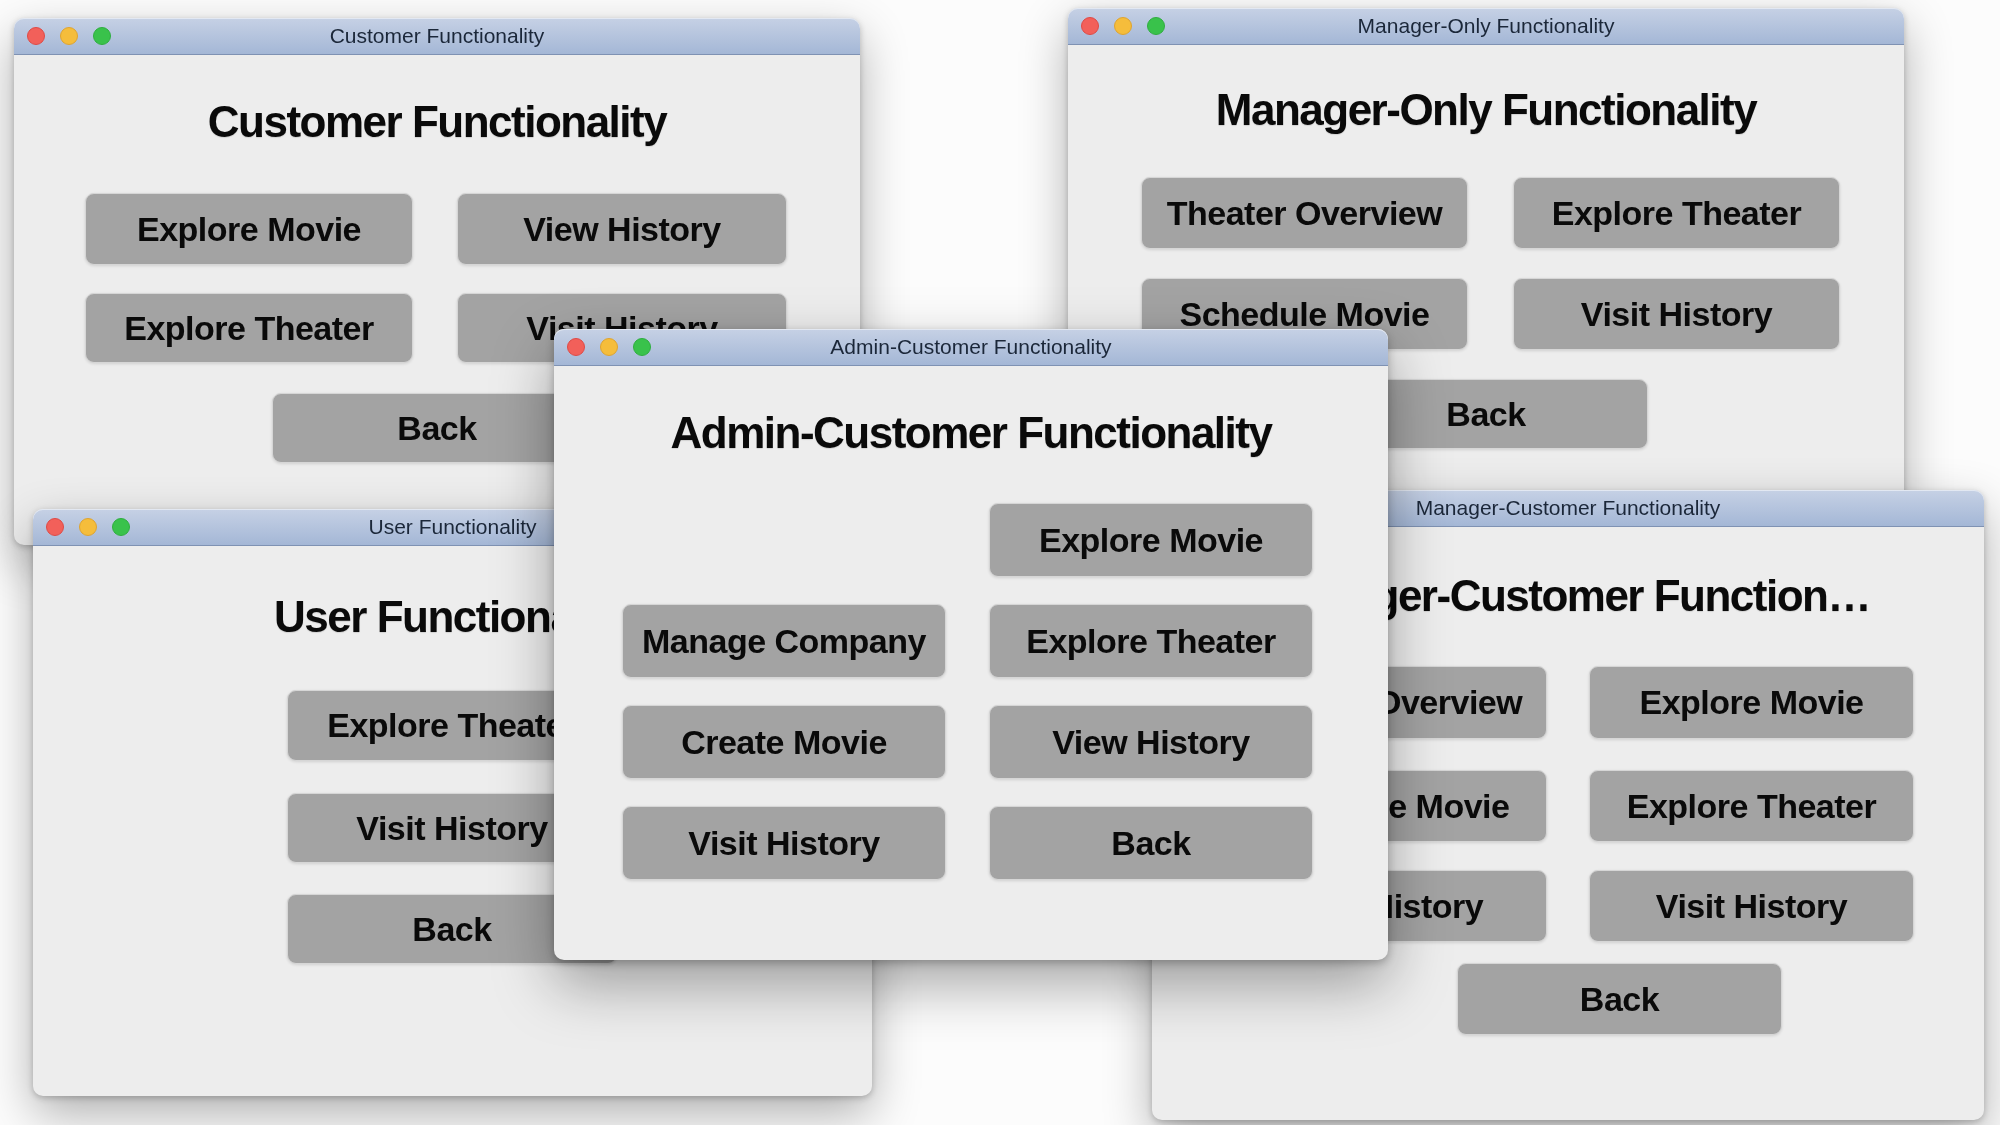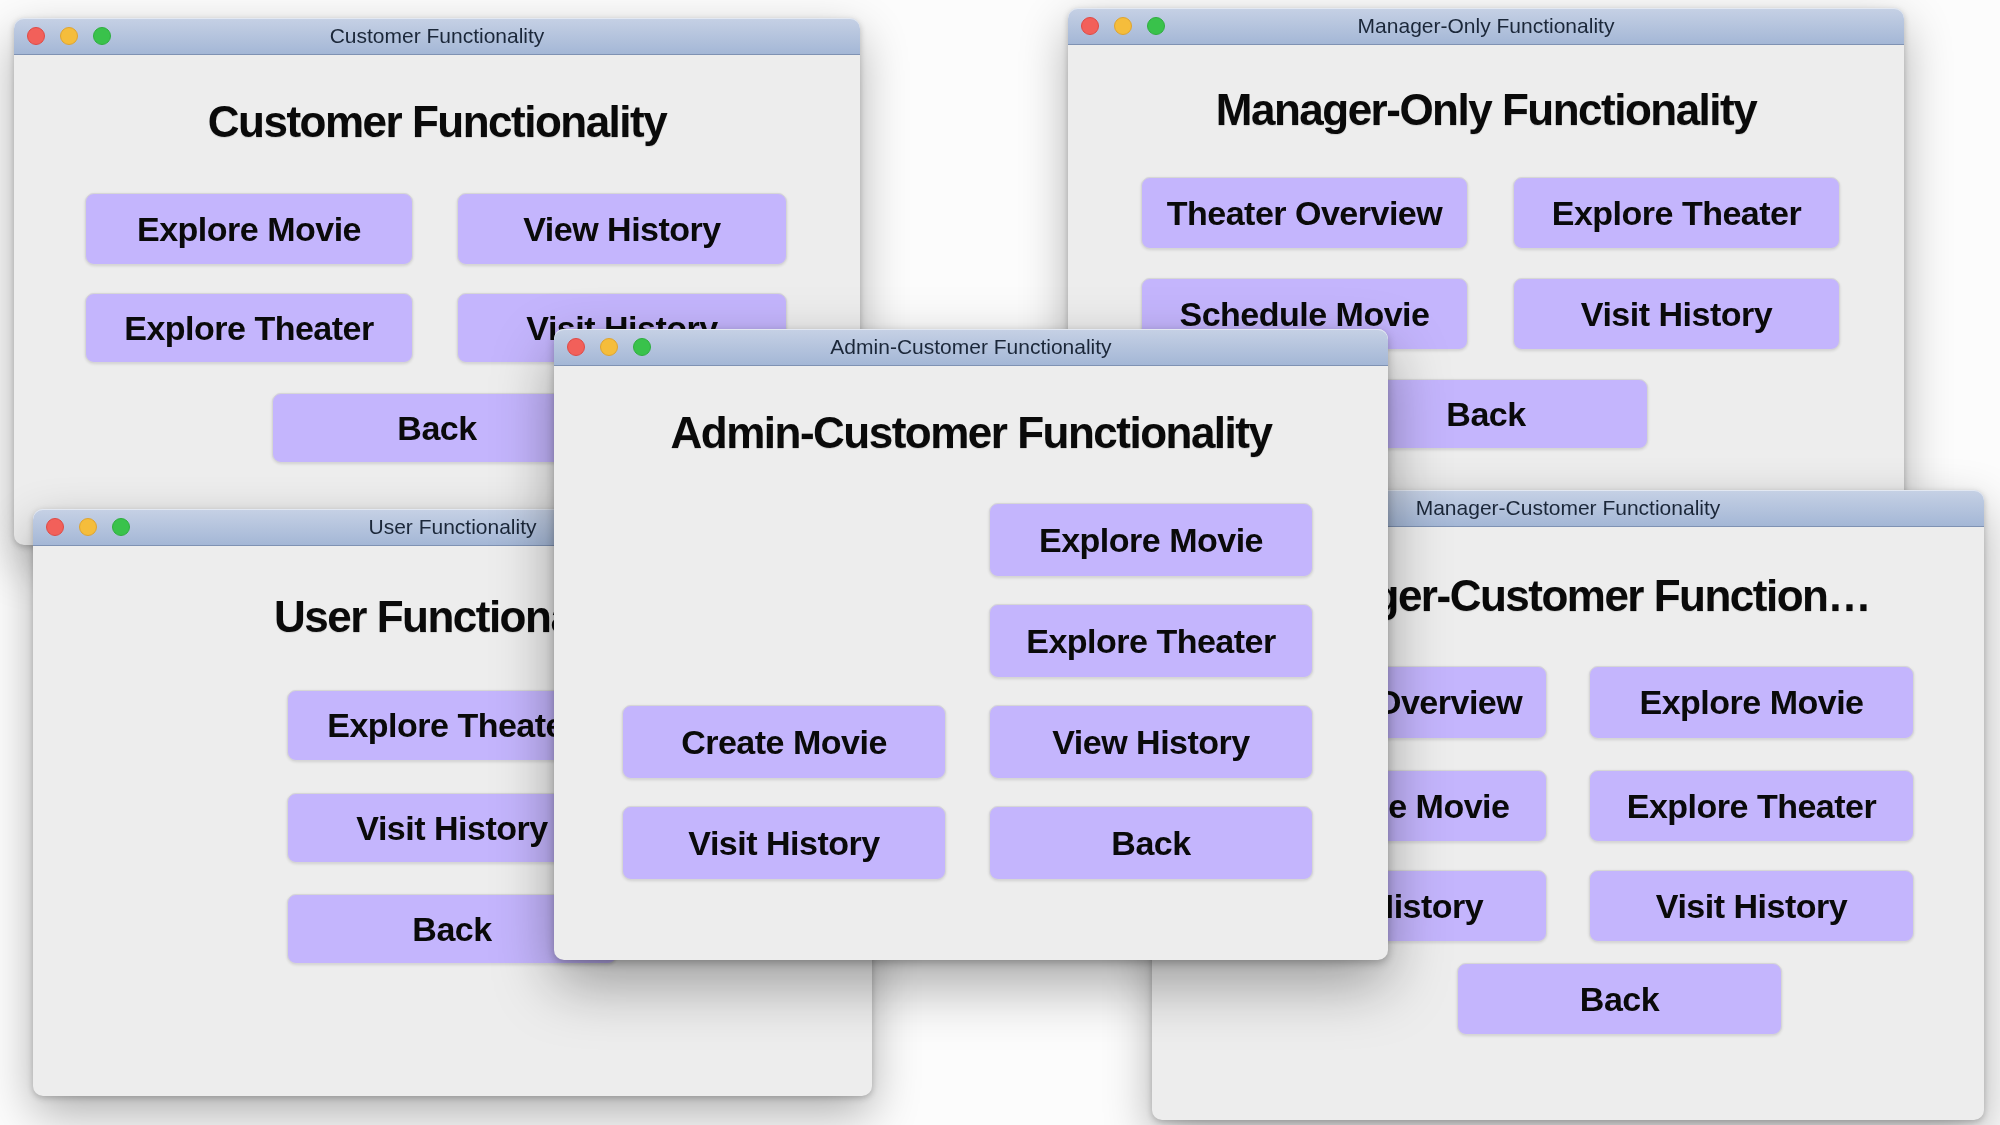--- a/index.html
+++ b/index.html
@@ -28,21 +28,21 @@
   .light{width:18px;height:18px;border-radius:50%;box-sizing:border-box;padding:0;}
   .light.close{background:#f2605a;border:1px solid #df4a45;}
   .light.min{background:#f5bd3b;border:1px solid #dfa42f;}
   .light.zoom{background:#39c24b;border:1px solid #2fae3f;}
   .heading{
     position:absolute;left:0;right:0;margin:0;text-align:center;
     font-weight:bold;font-size:44px;letter-spacing:-1.5px;color:#0a0a0a;
     text-shadow:0 1px 1px rgba(0,0,0,.12);white-space:nowrap;
   }
   .btn{
-    position:absolute;background:#c4b5fd;border:1.5px solid #d6d6d6;border-radius:9px;
+    position:absolute;background:#a3a3a3;border:1.5px solid #d6d6d6;border-radius:9px;
     font-family:inherit;font-weight:bold;font-size:34px;letter-spacing:-.5px;color:#0a0a0a;
     box-shadow:0 1px 3px rgba(0,0,0,.12);
     display:flex;align-items:center;justify-content:center;
     white-space:nowrap;overflow:hidden;
   }
 </style>
 </head>
 <body>
 
 <div>
@@ -120,20 +120,21 @@
         <button class="light zoom"></button>
       </div>
       <div class="title">Manager-Customer Functionality</div>
     </div>
   </div>
 
   <div class="window" style="left:554px;top:329px;width:834px;height:631px;z-index:3;box-shadow:0 3px 8px rgba(0,0,0,.25),0 24px 60px rgba(0,0,0,.35);">
     <div class="body">
       <h1 class="heading" style="top:79px;">Admin-Customer Functionality</h1>
       <button class="btn" style="left:435px;top:174px;width:324px;height:74px;">Explore Movie</button>
+      <button class="btn" style="left:68px;top:275px;width:324px;height:74px;">Manage Company</button>
       <button class="btn" style="left:435px;top:275px;width:324px;height:74px;">Explore Theater</button>
       <button class="btn" style="left:68px;top:376px;width:324px;height:74px;">Create Movie</button>
       <button class="btn" style="left:435px;top:376px;width:324px;height:74px;">View History</button>
       <button class="btn" style="left:68px;top:477px;width:324px;height:74px;">Visit History</button>
       <button class="btn" style="left:435px;top:477px;width:324px;height:74px;">Back</button>
     </div>
     <div class="titlebar">
       <div class="lights">
         <button class="light close"></button>
         <button class="light min"></button>

